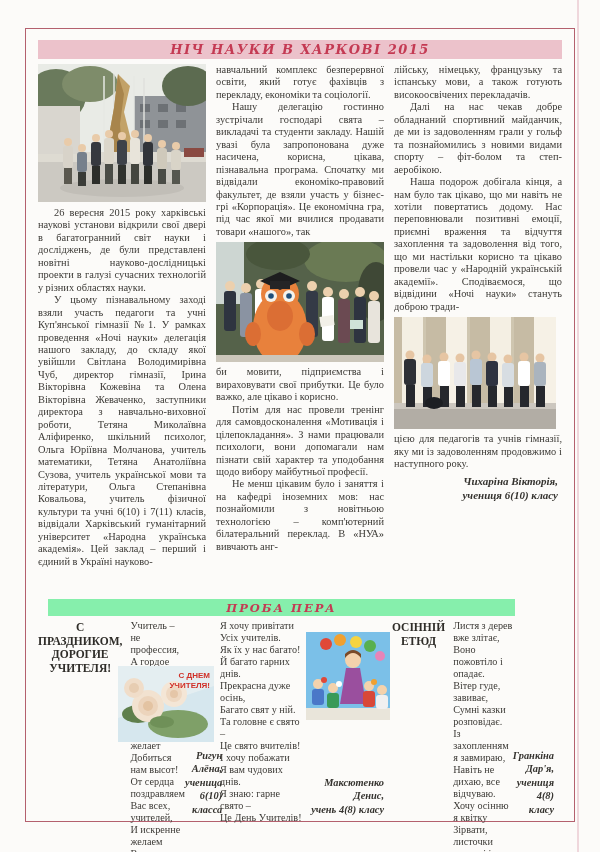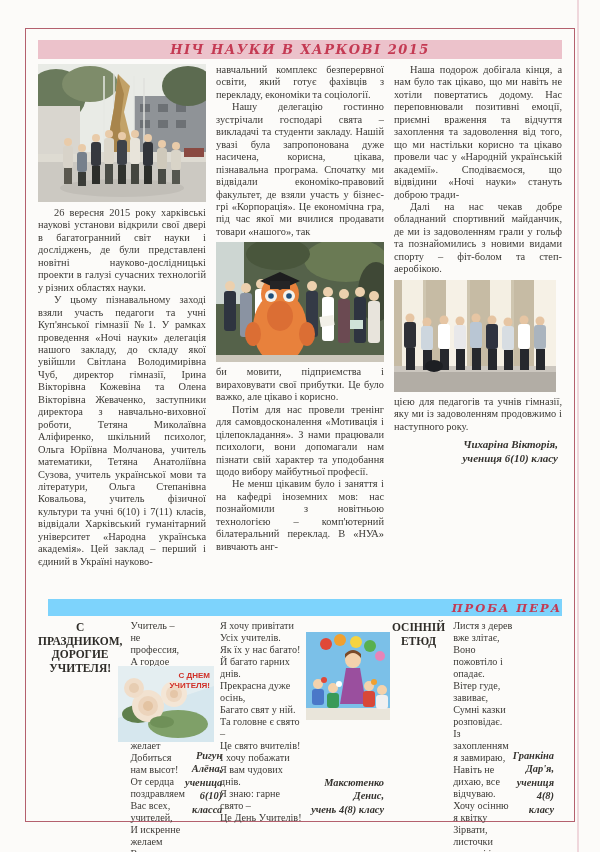--- a/index.html
+++ b/index.html
@@ -35,22 +35,22 @@
   }
   .par.indent { text-indent:16px; }
   .photo { display:block; margin:0 0 5px 0; }
   .photo.mid { margin:4px 0; }
   .sig {
     margin-top:5px; text-align:right; font-weight:bold; font-style:italic;
     font-size:11px; line-height:13.5px; color:#35332f; white-space:pre-line;
     padding-right:4px;
   }
   .section-banner {
-    position:absolute; left:48px; top:599px; width:514px; height:17px;
-    background:#7dd3fc; display:flex; align-items:center; justify-content:flex-end;
+    position:absolute; left:48px; top:599px; width:467px; height:17px;
+    background:#86efac; display:flex; align-items:center; justify-content:center;
   }
   .section-banner span {
     font-family:"DejaVu Serif",serif; font-style:italic; font-weight:bold;
     font-size:11.5px; letter-spacing:2px; color:#c43a53;
   }
   .poems {
     position:absolute; left:38px; top:620px; width:524px; height:196px;
     display:flex;
   }
   .poem-col { position:relative; display:flex; flex-direction:row; height:196px; }
@@ -185,22 +185,23 @@
           <ellipse cx="91" cy="92" rx="8" ry="12" fill="#db6e34"></ellipse>
         </g>
         <rect y="113" width="168" height="7" fill="#cbc6ba"></rect>
       </svg>
       <p class="par">би мовити, підприємства і вираховувати свої прибутки. Це було важко, але цікаво і корисно.</p>
       <p class="par indent">Потім для нас провели тренінг для самовдосконалення «Мотивація і цілепокладання». З нами працювали психологи, вони допомагали нам пізнати свій характер та уподобання щодо вибору майбутньої професії.</p>
       <p class="par indent">Не менш цікавим було і заняття і на кафедрі іноземних мов: нас познайомили з новітньою технологією – комп'ютерний білатеральний переклад. В «НУА» вивчають анг-</p>
     </div>
 
     <div class="col">
+      <p class="par">лійську, німецьку, французьку та іспанську мови, а також готують високоосвічених перекладачів.</p>
+      <p class="par indent">Далі на нас чекав добре обладнаний спортивний майданчик, де ми із задоволенням грали у гольф та познайомились з новими видами спорту – фіт-болом та степ-аеробікою.</p>
       <p class="par indent">Наша подорож добігала кінця, а нам було так цікаво, що ми навіть не хотіли повертатись додому. Нас переповнювали позитивні емоції, приємні враження та відчуття захоплення та задоволення від того, що ми настільки корисно та цікаво провели час у «Народній українській академії». Сподіваємося, що відвідини «Ночі науки» стануть доброю тради-</p>
-      <p class="par indent">Далі на нас чекав добре обладнаний спортивний майданчик, де ми із задоволенням грали у гольф та познайомились з новими видами спорту – фіт-болом та степ-аеробікою.</p>
       <svg class="photo mid" width="162" height="112" viewBox="0 0 162 112">
         <rect width="162" height="112" fill="#d8cfbc"></rect>
         <rect x="0" y="0" width="162" height="90" fill="#c6bba4"></rect>
         <rect x="8" y="0" width="24" height="90" fill="#f4efe3"></rect>
           <rect x="29" y="0" width="3" height="90" fill="#cfc6b0"></rect>
         <rect x="52" y="0" width="24" height="90" fill="#f6f1e6"></rect>
           <rect x="73" y="0" width="3" height="90" fill="#cfc6b0"></rect>
         <rect x="96" y="0" width="24" height="90" fill="#f4efe3"></rect>
           <rect x="117" y="0" width="3" height="90" fill="#cfc6b0"></rect>
         <rect x="140" y="0" width="22" height="90" fill="#f6f1e6"></rect>

